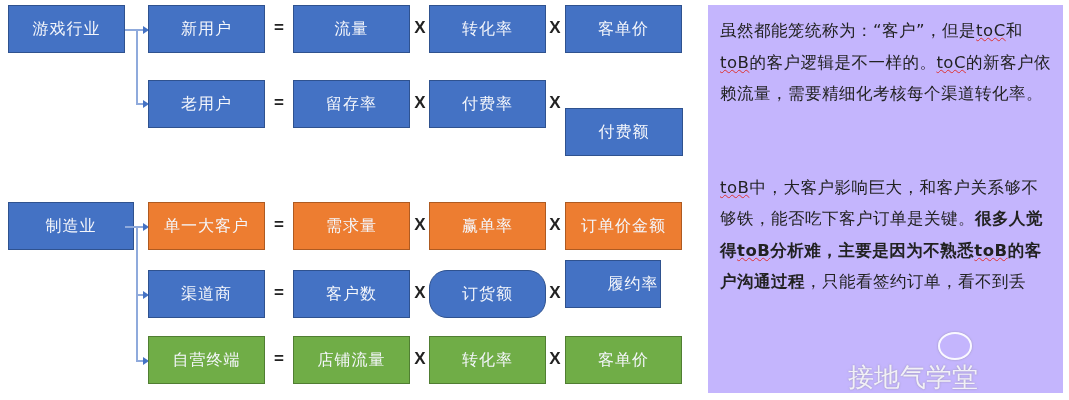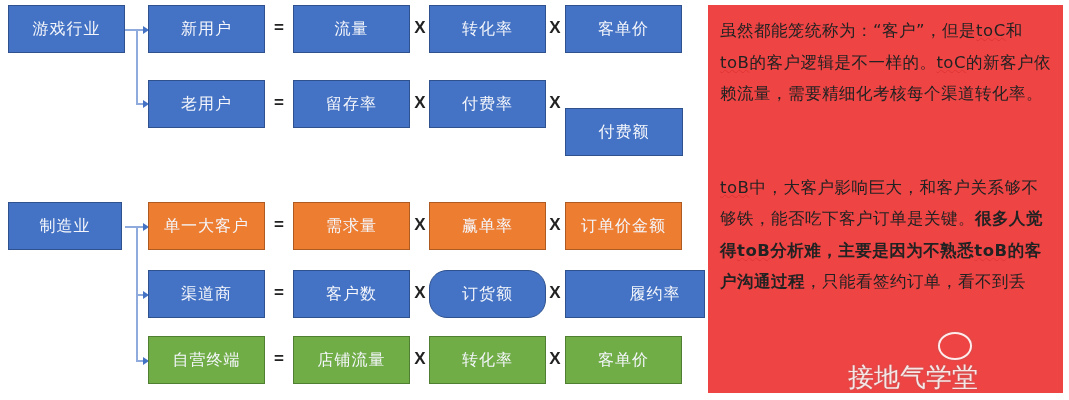--- a/index.html
+++ b/index.html
@@ -4,21 +4,21 @@
 <style>
   html,body{margin:0;padding:0;background:#fff;}
   body{width:1069px;height:400px;position:relative;overflow:hidden;font-family:"DejaVu Sans","Liberation Sans",sans-serif;}
   .box{position:absolute;height:48px;display:flex;align-items:center;justify-content:center;color:#f4f6fb;font-size:16px;letter-spacing:1px;box-sizing:border-box;border:1px solid rgba(0,0,0,0.25);}
   .blue{background:#4472c4;border-color:#2f528f;}
   .orange{background:#ed7d31;border-color:#ae5a21;}
   .green{background:#70ad47;border-color:#507e32;}
   .op{position:absolute;width:20px;text-align:center;font-size:17px;font-weight:bold;color:#222;font-family:"Liberation Sans",sans-serif;}
   .conn{position:absolute;background:#8faadc;}
   .arrow{position:absolute;width:0;height:0;border-top:4px solid transparent;border-bottom:4px solid transparent;border-left:6px solid #4472c4;}
-  .panel{position:absolute;left:708px;top:5px;width:355px;height:388px;background:#ef4444;box-sizing:border-box;padding:10px 12px;}
+  .panel{position:absolute;left:708px;top:5px;width:355px;height:388px;background:#c4b5fd;box-sizing:border-box;padding:10px 12px;}
   .para{font-size:16.5px;line-height:31.5px;color:#222;letter-spacing:0.5px;}
   .para u{text-decoration:underline wavy #d33;text-decoration-thickness:1px;}
   .bold{font-weight:bold;}
   .watermark{position:absolute;left:848px;top:332px;display:flex;align-items:flex-end;color:rgba(255,255,255,0.85);font-size:26px;text-shadow:0 0 2px rgba(120,120,120,0.6);flex-direction:column;}
   .wm-icon{width:30px;height:24px;border-radius:50%;border:2px solid rgba(255,255,255,0.9);margin-right:6px;box-shadow:0 0 2px rgba(120,120,120,0.6);}
 </style>
 </head>
 <body>
 
 <div class="box blue" style="left:8px;top:5px;width:117px;">游戏行业</div>
@@ -38,21 +38,21 @@
 <div class="box blue" style="left:565px;top:5px;width:117px;">客单价</div>
 
 <div class="box blue" style="left:148px;top:80px;width:117px;text-align:right;">老用户</div>
 <div class="op" style="left:269px;top:93px;">=</div>
 <div class="box blue" style="left:293px;top:80px;width:117px;text-align:center;">留存率</div>
 <div class="op" style="left:410px;top:93px;">X</div>
 <div class="box blue" style="left:429px;top:80px;width:117px;">付费率</div>
 <div class="op" style="left:545px;top:93px;">X</div>
 <div class="box blue" style="left:565px;top:80px;width:118px;margin-top:28px;">付费额</div>
 
-<div class="box blue" style="left:8px;top:202px;width:114px;">制造业</div>
+<div class="box blue" style="left:8px;top:202px;width:126px;">制造业</div>
 <div class="conn" style="left:125px;top:226px;width:12px;height:2px;"></div>
 <div class="conn" style="left:136px;top:226px;width:2px;height:136px;"></div>
 <div class="conn" style="left:136px;top:226px;width:8px;height:2px;"></div>
 <div class="arrow" style="left:143px;top:223px;"></div>
 <div class="conn" style="left:136px;top:294px;width:8px;height:2px;"></div>
 <div class="arrow" style="left:143px;top:291px;"></div>
 <div class="conn" style="left:136px;top:360px;width:8px;height:2px;"></div>
 <div class="arrow" style="left:143px;top:357px;"></div>
 
 <div class="box orange" style="left:148px;top:202px;width:117px;">单一大客户</div>
@@ -62,21 +62,21 @@
 <div class="box orange" style="left:429px;top:202px;width:117px;">赢单率</div>
 <div class="op" style="left:545px;top:215px;">X</div>
 <div class="box orange" style="left:565px;top:202px;width:117px;">订单价金额</div>
 
 <div class="box blue" style="left:148px;top:270px;width:117px;">渠道商</div>
 <div class="op" style="left:269px;top:283px;">=</div>
 <div class="box blue" style="left:293px;top:270px;width:117px;">客户数</div>
 <div class="op" style="left:410px;top:283px;">X</div>
 <div class="box blue" style="left:429px;top:270px;width:117px;border-radius:18px;">订货额</div>
 <div class="op" style="left:545px;top:283px;">X</div>
-<div class="box blue" style="left:565px;top:270px;width:140px;padding-left:40px;">履约率</div>
+<div class="box blue" style="left:565px;top:260px;width:96px;padding-left:40px;">履约率</div>
 
 <div class="box green" style="left:148px;top:336px;width:117px;">自营终端</div>
 <div class="op" style="left:269px;top:349px;">=</div>
 <div class="box green" style="left:293px;top:336px;width:117px;">店铺流量</div>
 <div class="op" style="left:410px;top:349px;">X</div>
 <div class="box green" style="left:429px;top:336px;width:117px;">转化率</div>
 <div class="op" style="left:545px;top:349px;">X</div>
 <div class="box green" style="left:565px;top:336px;width:117px;">客单价</div>
 
 <div class="panel">

